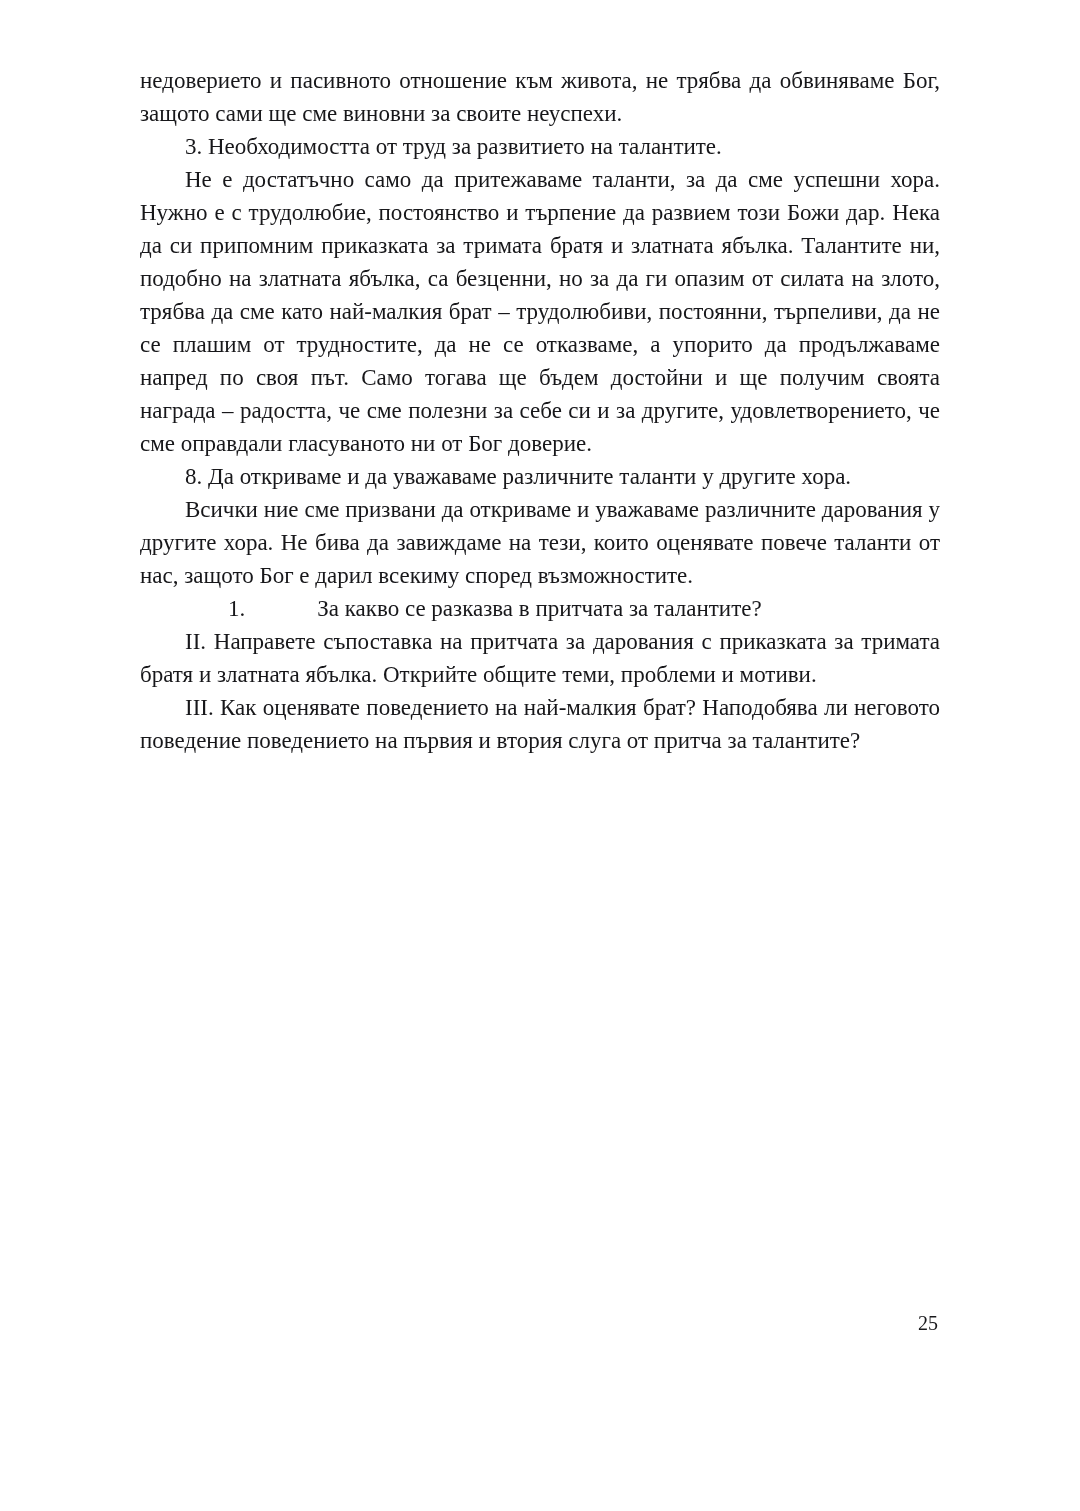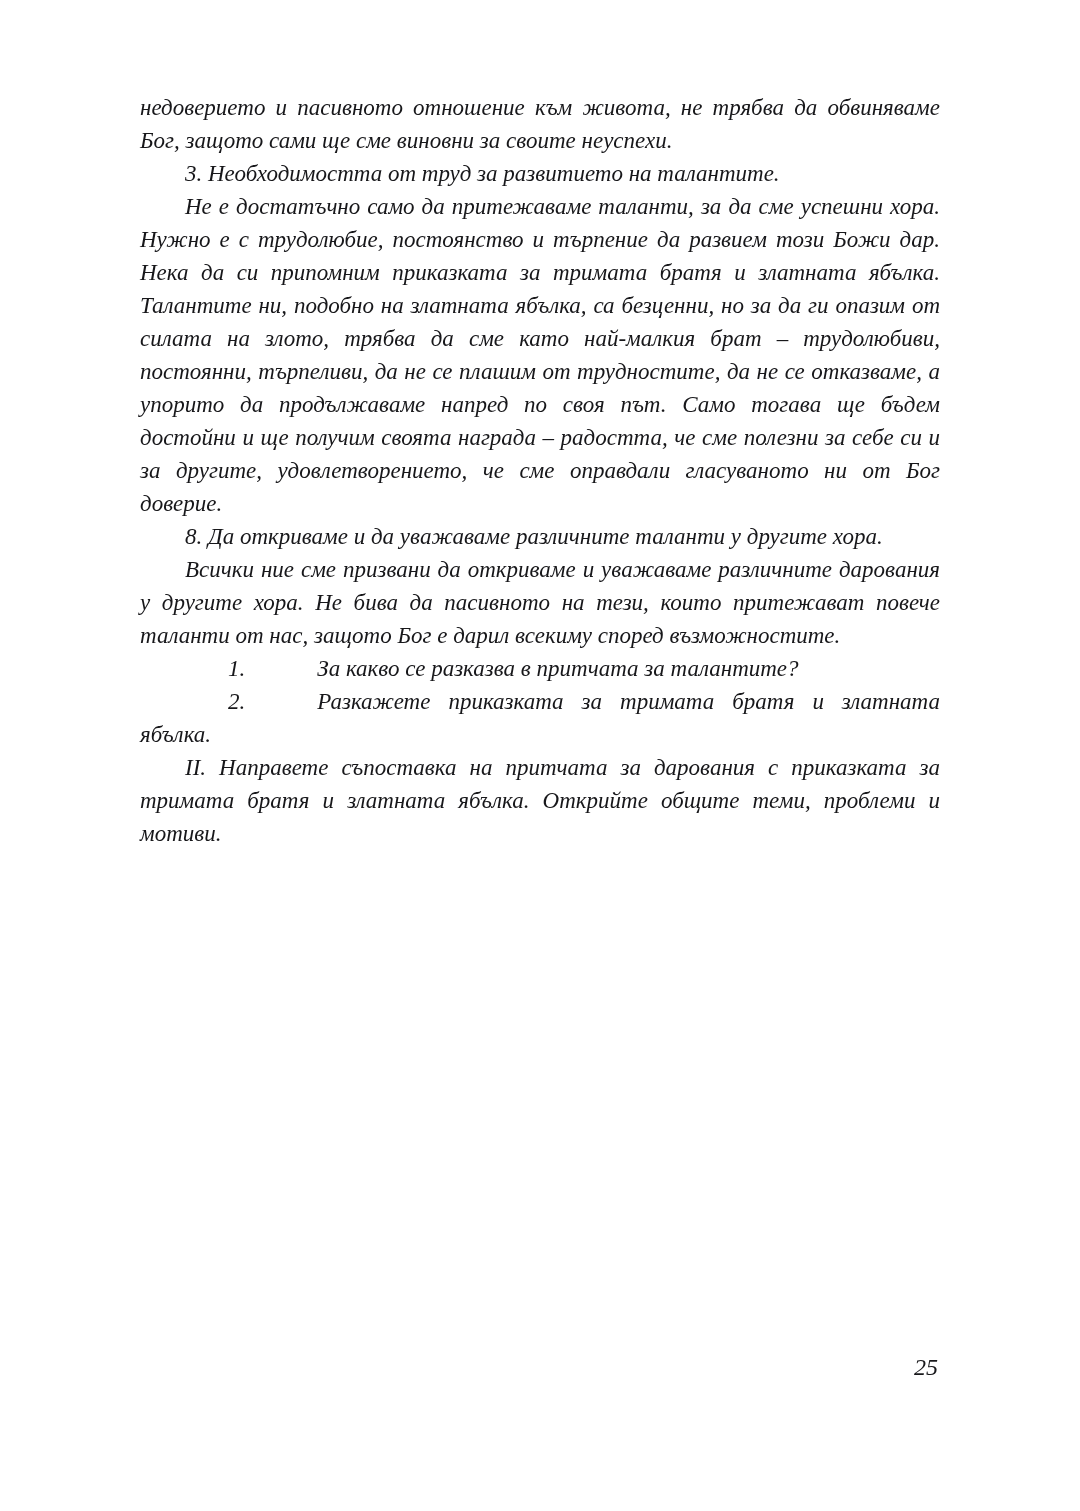--- a/index.html
+++ b/index.html
@@ -11,24 +11,23 @@
   body {
     width: 1080px;
     height: 1511px;
     font-family: "Liberation Serif", "DejaVu Serif", serif;
     color: #17171a;
   }
   .page {
     position: relative;
     width: 1080px;
     height: 1511px;
-    padding: 91px 140px 0 140px;
+    padding: 64px 140px 0 140px;
     background: #ffffff;
     overflow: hidden;
-    font-style: italic;
   }
   .page p {
     margin: 0;
     font-size: 23px;
     line-height: 33px;
     text-align: justify;
   }
   
   .indent { text-indent: 45px; }
   
@@ -38,46 +37,46 @@
   }
   
   .list-item { text-indent: 88px; }
   .tab {
     display: inline-block;
     width: 72px;
   }
   .gap { margin-top: 40px; }
   .page-number {
     position: absolute;
-    top: 1352px;
+    top: 1308px;
     right: 142px;
-    font-size: 24px;
+    font-size: 20px;
     line-height: 30px;
     text-align: right;
   }
 </style>
 </head>
 <body>
 
 <div class="page">
 
   <p>недоверието и пасивното отношение към живота, не трябва да обвиняваме Бог, защото сами ще сме виновни за своите неуспехи.</p>
 
   <p class="indent">3. Необходимостта от труд за развитието на талантите.</p>
 
   <p class="indent">Не е достатъчно само да притежаваме таланти, за да сме успешни хора. Нужно е с трудолюбие, постоянство и търпение да развием този Божи дар. Нека да си припомним приказката за тримата братя и златната ябълка. Талантите ни, подобно на златната ябълка, са безценни, но за да ги опазим от силата на злото, трябва да сме като най-малкия брат – трудолюбиви, постоянни, търпеливи, да не се плашим от трудностите, да не се отказваме, а упорито да продължаваме напред по своя път. Само тогава ще бъдем достойни и ще получим своята награда – радостта, че сме полезни за себе си и за другите, удовлетворението, че сме оправдали гласуваното ни от Бог доверие.</p>
 
   <p class="hang">8. Да откриваме и да уважаваме различните таланти у другите хора.</p>
 
-  <p class="indent">Всички ние сме призвани да откриваме и уважаваме различните дарования у другите хора. Не бива да пасивното на тези, които притежават повече таланти от нас, защото Бог е дарил всекиму според възможностите.</p>
+  <p class="indent">Всички ние сме призвани да откриваме и уважаваме различните дарования у другите хора. Не бива да завиждаме на тези, които оценявате повече таланти от нас, защото Бог е дарил всекиму според възможностите.</p>
 
 
   <p class="list-item"><span class="num">1.</span><span class="tab"></span><span>За какво се разказва в притчата за талантите?</span></p>
 
-  <p class="list-item"><span class="num">2.</span><span class="tab"></span><span>Разкажете приказката за тримата братя и златната ябълка.</span></p>
 
 
   <p class="indent gap">II. Направете съпоставка на притчата за дарования с приказката за тримата братя и златната ябълка. Открийте общите теми, проблеми и мотиви.</p>
 
+  <p class="indent gap">III. Как оценявате поведението на най-малкия брат? Наподобява ли неговото поведение поведението на първия и втория слуга от притча за талантите?</p>
 
   <div class="page-number">25</div>
 
 </div>
 
 </body></html>

